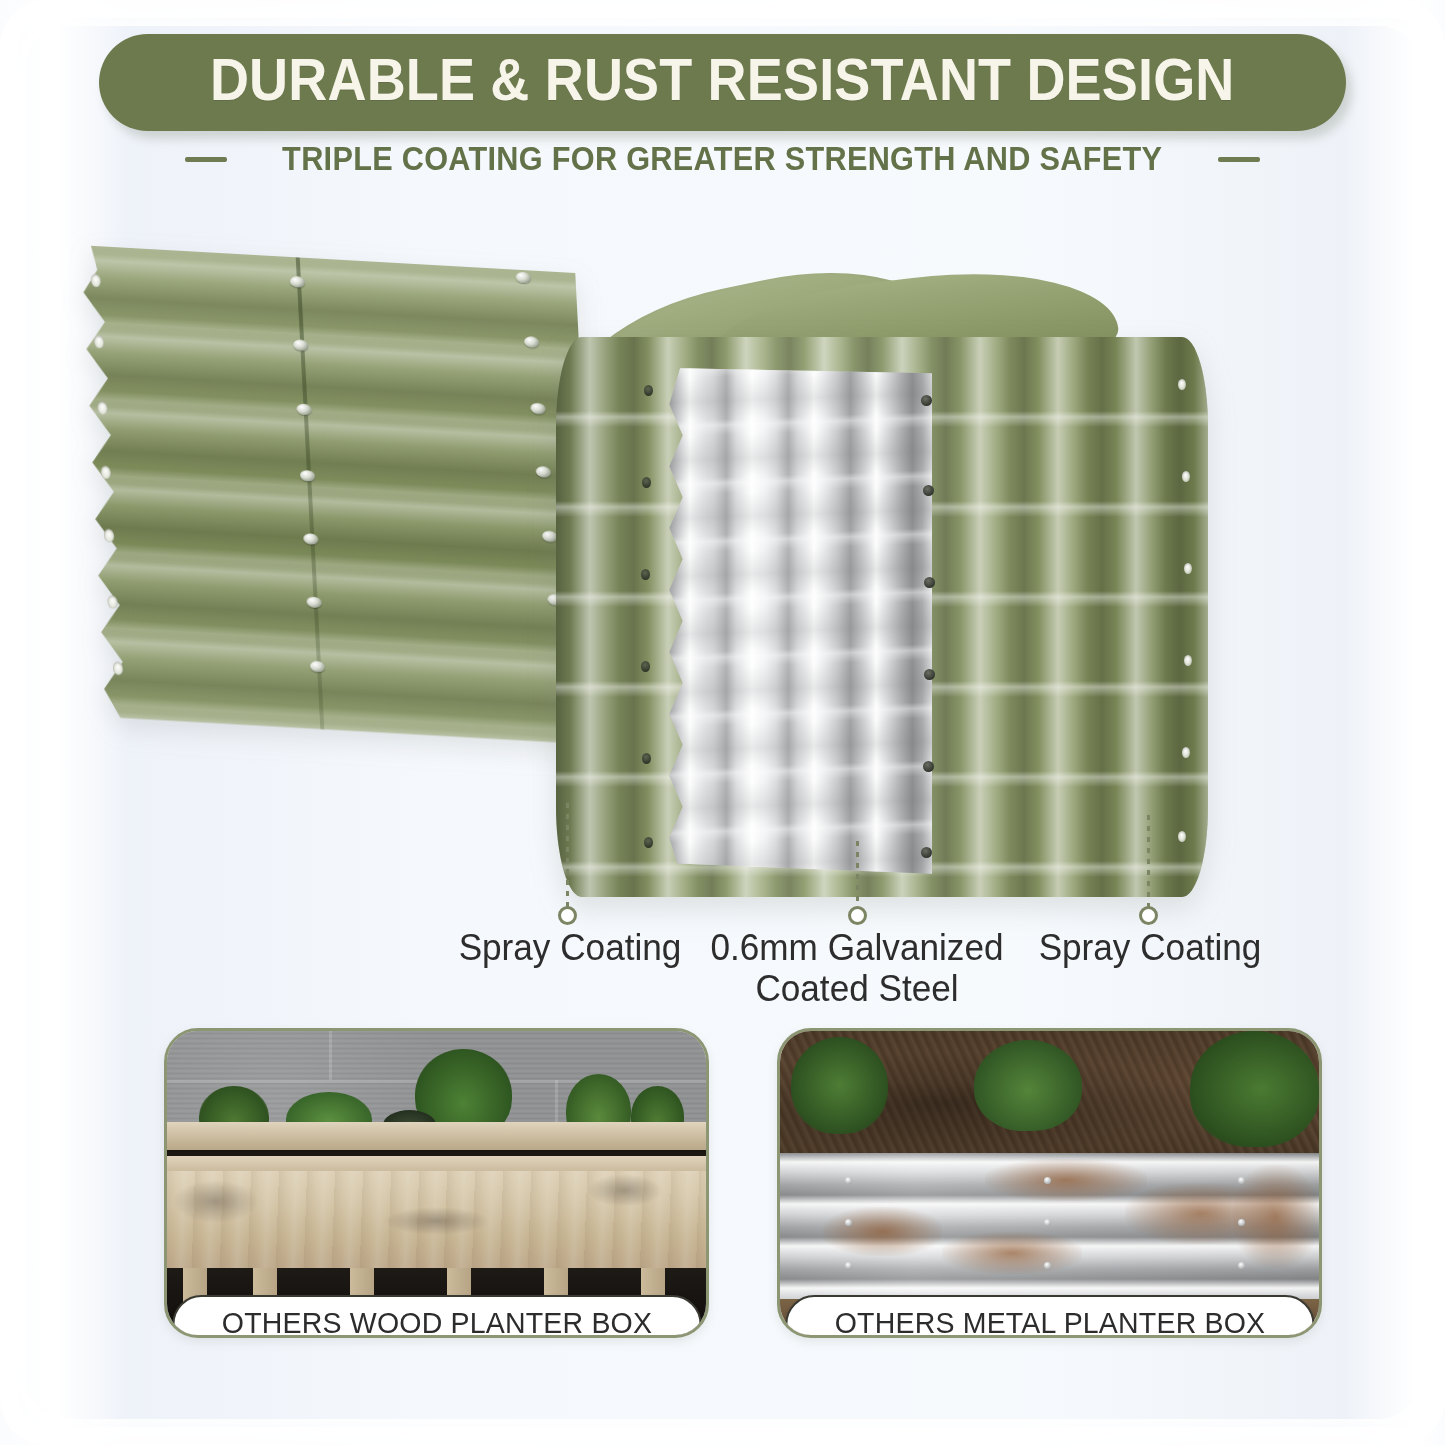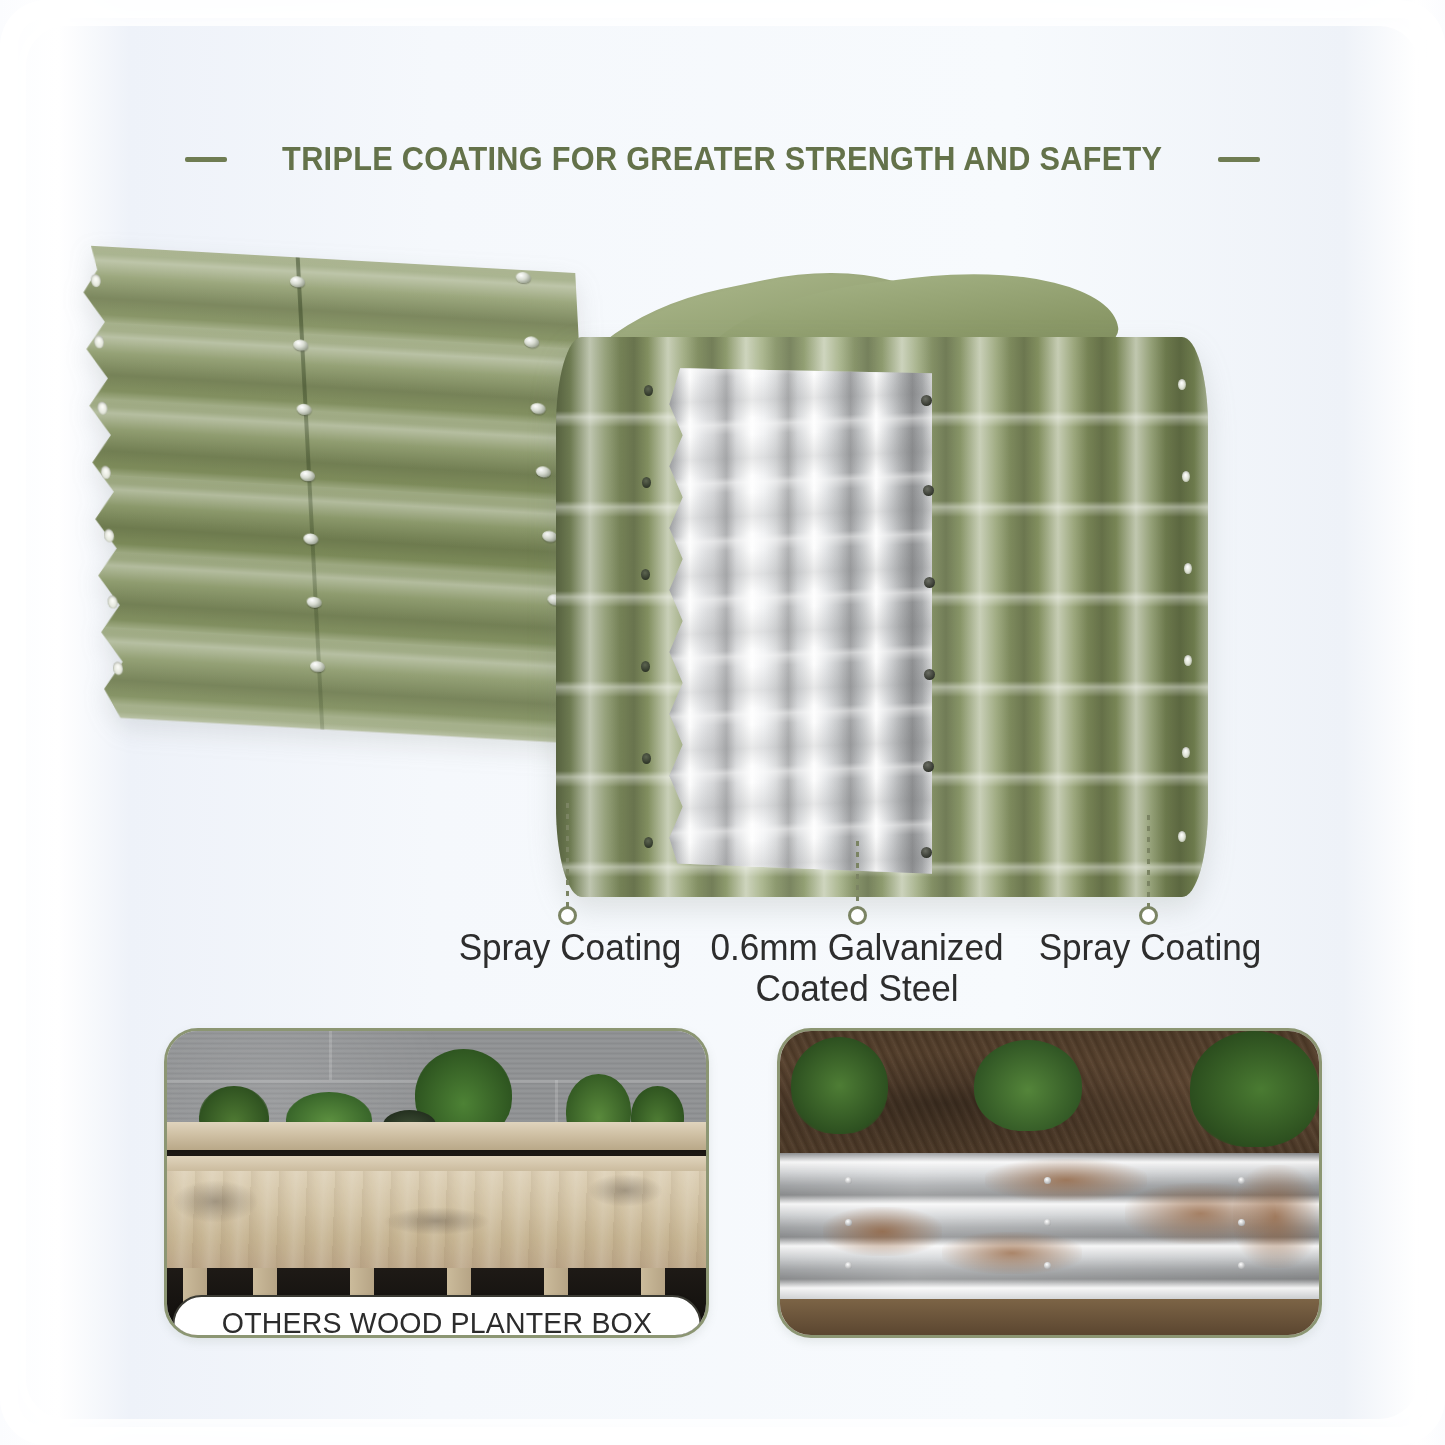--- a/index.html
+++ b/index.html
@@ -328,20 +328,25 @@
   .caption span {
     color:#2c2c2c; font-size:30px; font-weight:400; letter-spacing:0.2px;
     display:inline-block; transform:scaleX(0.95);
   }
 </style>
 </head>
 <body>
 
 <div id="page">
 
+  <div class="banner-wrap">
+    <div class="banner">
+      <div class="banner-title">DURABLE &amp; RUST RESISTANT DESIGN</div>
+    </div>
+  </div>
 
   <div class="subtitle-row">
     <span class="sub-dash"></span>
     <span class="subtitle">TRIPLE COATING FOR GREATER STRENGTH AND SAFETY</span>
     <span class="sub-dash"></span>
   </div>
 
   <div class="hero">
 
     <div class="panel">
@@ -502,18 +507,21 @@
         <div class="metal-rivet" style="left:12%; top:76%;"></div>
         <div class="metal-rivet" style="left:49%; top:48%;"></div>
         <div class="metal-rivet" style="left:49%; top:62%;"></div>
         <div class="metal-rivet" style="left:49%; top:76%;"></div>
         <div class="metal-rivet" style="left:85%; top:48%;"></div>
         <div class="metal-rivet" style="left:85%; top:62%;"></div>
         <div class="metal-rivet" style="left:85%; top:76%;"></div>
 
         <div class="metal-ground"></div>
       </div>
+      <div class="caption">
+        <span>OTHERS METAL PLANTER BOX</span>
+      </div>
     </div>
   </div>
 
   <div class="vignette2"></div>
   <div class="vignette"></div>
 </div>
 
 </body></html>

